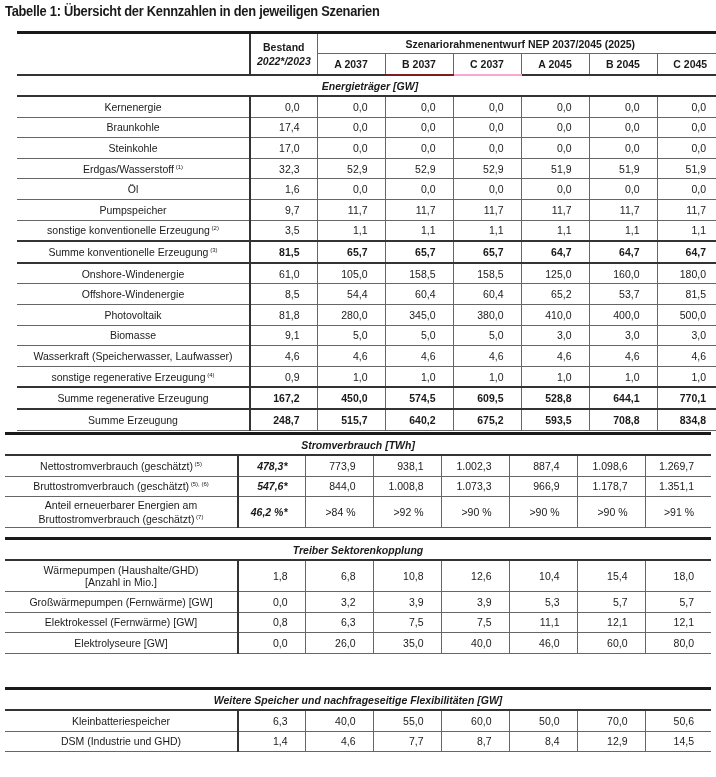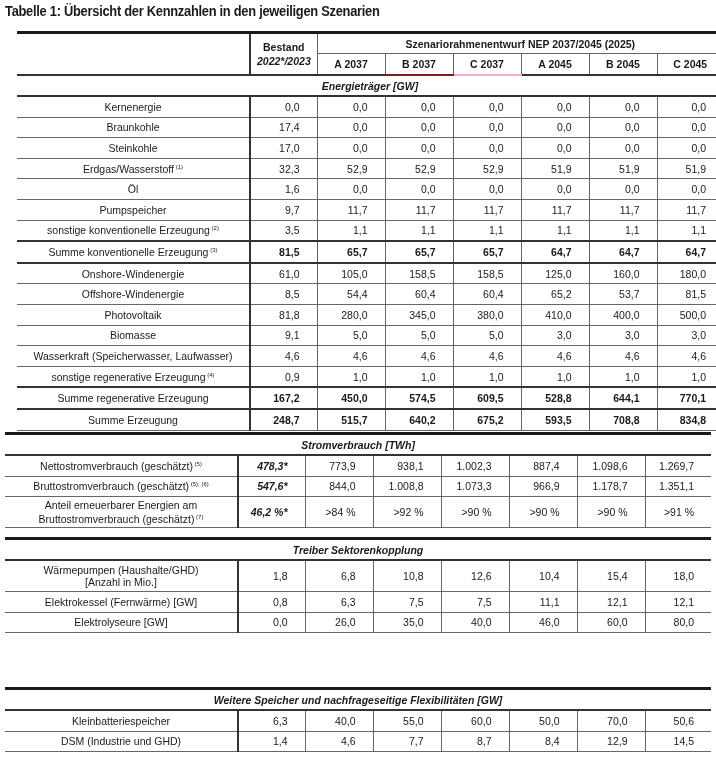--- a/index.html
+++ b/index.html
@@ -289,20 +289,30 @@
           <td class="label"><span>Wärmepumpen (Haushalte/GHD)</span><br><span>[Anzahl in Mio.]</span></td>
           <td class="num">1,8</td>
           <td class="num">6,8</td>
           <td class="num">10,8</td>
           <td class="num">12,6</td>
           <td class="num">10,4</td>
           <td class="num">15,4</td>
           <td class="num">18,0</td>
         </tr>
         <tr class="row">
+          <td class="label"><span>Großwärmepumpen (Fernwärme) [GW]</span></td>
+          <td class="num">0,0</td>
+          <td class="num">3,2</td>
+          <td class="num">3,9</td>
+          <td class="num">3,9</td>
+          <td class="num">5,3</td>
+          <td class="num">5,7</td>
+          <td class="num">5,7</td>
+        </tr>
+        <tr class="row">
           <td class="label"><span>Elektrokessel (Fernwärme) [GW]</span></td>
           <td class="num">0,8</td>
           <td class="num">6,3</td>
           <td class="num">7,5</td>
           <td class="num">7,5</td>
           <td class="num">11,1</td>
           <td class="num">12,1</td>
           <td class="num">12,1</td>
         </tr>
         <tr class="row">

